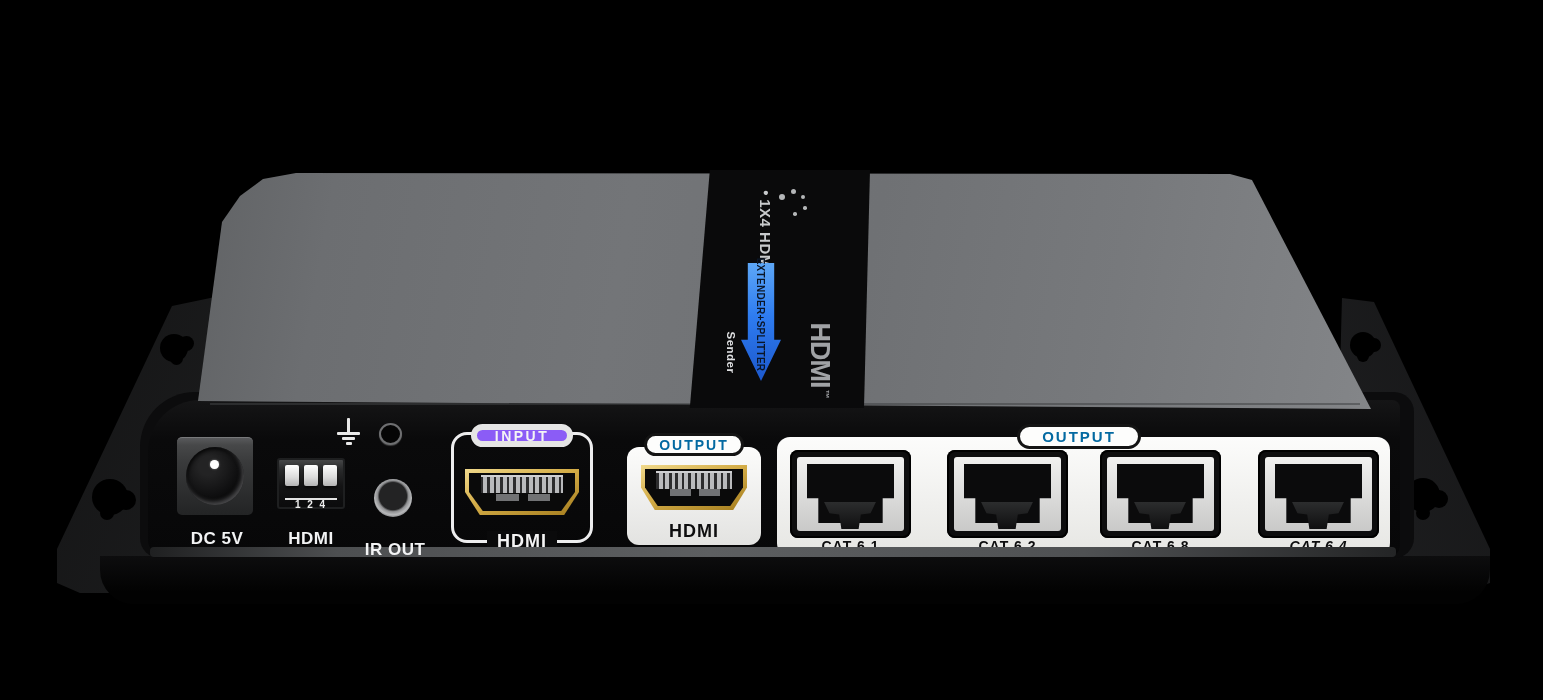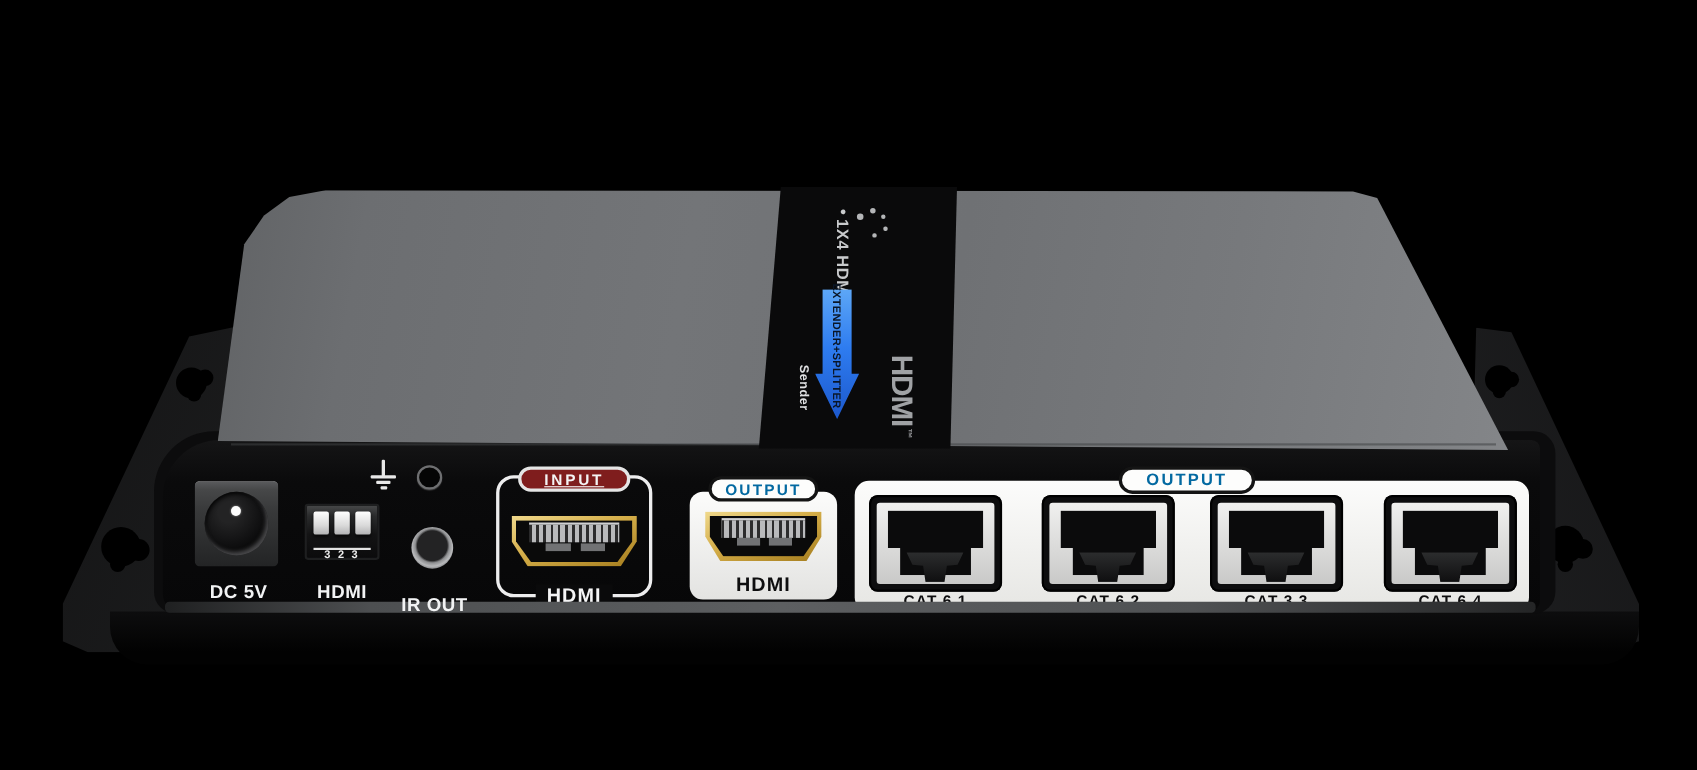--- a/index.html
+++ b/index.html
@@ -83,21 +83,21 @@
     clip-path:polygon(0 0,100% 0,100% 50%,87% 100%,13% 100%,0 50%);}
   .hdmi-conn .pins{position:absolute;left:14%;top:14%;width:72%;height:34%;
     background:repeating-linear-gradient(90deg,#2c2c2d 0 2.5px,#b9babc 2.5px 6.5px);
     border-top:2px solid #cfd0d2;}
   .hdmi-conn .contact{position:absolute;top:54%;width:20%;height:16%;background:#717274;}
 
   .input-box{position:absolute;left:451px;top:432px;width:142px;height:111px;z-index:6;box-sizing:border-box;
     border:3px solid #ededee;border-radius:16px;}
   .pill{position:absolute;z-index:8;display:flex;align-items:center;justify-content:center;
     font-weight:700;border-radius:13px;box-sizing:border-box;}
-  .pill-dark{background:#7f1d1d;border:3px solid #e5e5e5;color:#f4f4f5;text-decoration:underline;}
+  .pill-dark{background:#8b5cf6;border:6px solid #e5e5e5;color:#f4f4f5;}
   .pill-light{background:#fdfdfc;border:3px solid #141414;color:#0369a1;}
   .hdmi-word-dark{position:absolute;left:50%;transform:translateX(-50%);bottom:-12px;z-index:8;
     background:#0a0a0b;padding:0 10px;font-weight:700;font-size:18px;color:#f4f4f5;letter-spacing:1px;}
   .output-box{position:absolute;left:627px;top:447px;width:134px;height:98px;z-index:6;border-radius:12px;
     background:linear-gradient(180deg,#fcfcfb 0%,#e3e3e1 100%);}
   .hdmi-word-light{position:absolute;left:50%;transform:translateX(-50%);bottom:3px;z-index:8;
     font-weight:700;font-size:18px;color:#0e0e0f;letter-spacing:1px;}
 
   .cat6-panel{position:absolute;left:777px;top:437px;width:613px;height:119px;z-index:6;border-radius:13px;
     background:linear-gradient(180deg,#fcfcfb 0%,#e6e6e3 100%);}
@@ -166,21 +166,21 @@
       <div class="dc-pin"></div>
     </div>
   </div>
   <div class="flabel" style="left:172px;top:529px;width:90px;">DC 5V</div>
 
   <div class="edid-body">
     <div class="dip-cap" style="left:6px;"></div>
     <div class="dip-cap" style="left:25px;"></div>
     <div class="dip-cap" style="left:44px;"></div>
     <div class="dip-line"></div>
-    <div class="dip-nums">3 2 3</div>
+    <div class="dip-nums">1 2 4</div>
   </div>
   <div class="flabel" style="left:276px;top:529px;width:70px;">HDMI</div>
 
   <div>
     <div class="gnd-stem"></div>
       <div class="gnd-b1"></div>
       <div class="gnd-b2"></div>
       <div class="gnd-b3"></div>
   </div>
   <div class="pinhole"></div>
@@ -224,25 +224,25 @@
         <div class="cavity"></div>
         <div class="latch"></div>
     </div>
     <div class="cat-label" style="left:170px;">CAT 6 2</div>
 
     <div class="rj45" style="left:323px;">
       <div class="housing"></div>
         <div class="cavity"></div>
         <div class="latch"></div>
     </div>
-    <div class="cat-label" style="left:323px;">CAT 3 3</div>
+    <div class="cat-label" style="left:323px;">CAT 6 8</div>
 
     <div class="rj45" style="left:481px;">
       <div class="housing"></div>
         <div class="cavity"></div>
         <div class="latch"></div>
     </div>
-    <div class="cat-label" style="left:481px;">CAT 6 4</div>
+    <div class="cat-label" style="left:481px;font-style:italic;">CAT 6 4</div>
   </div>
 
   <div class="bottom-strip"></div>
 
 </div>
 
 </body></html>

